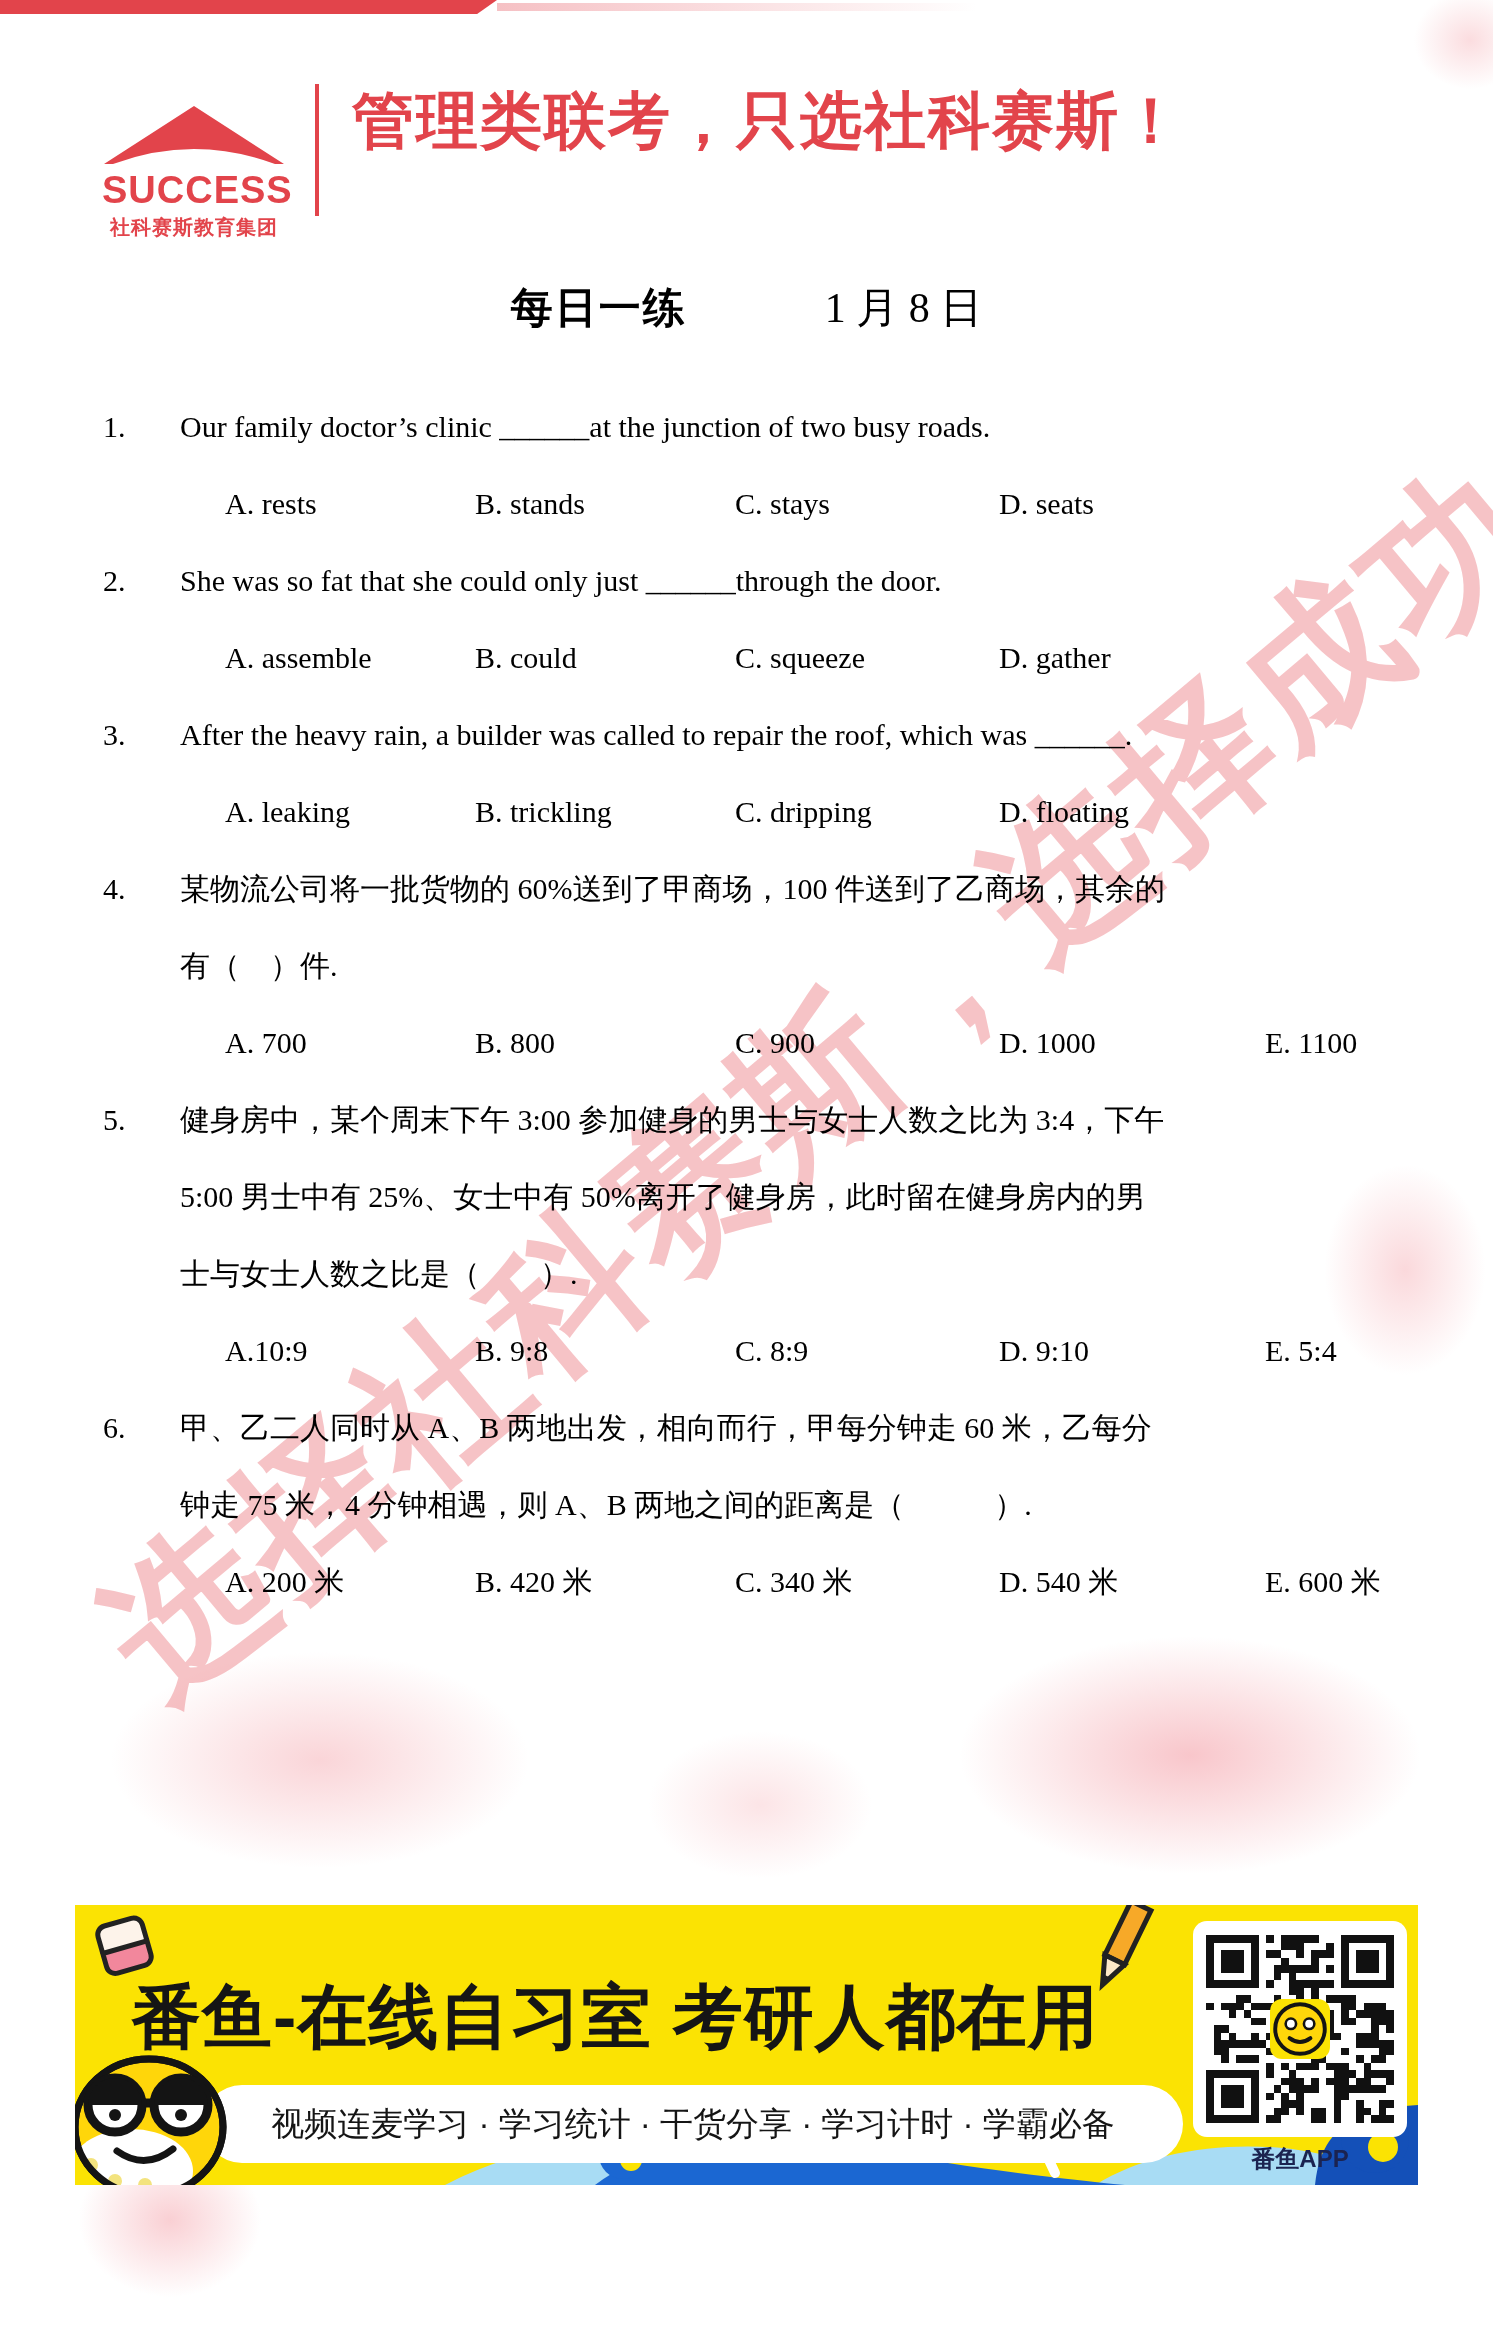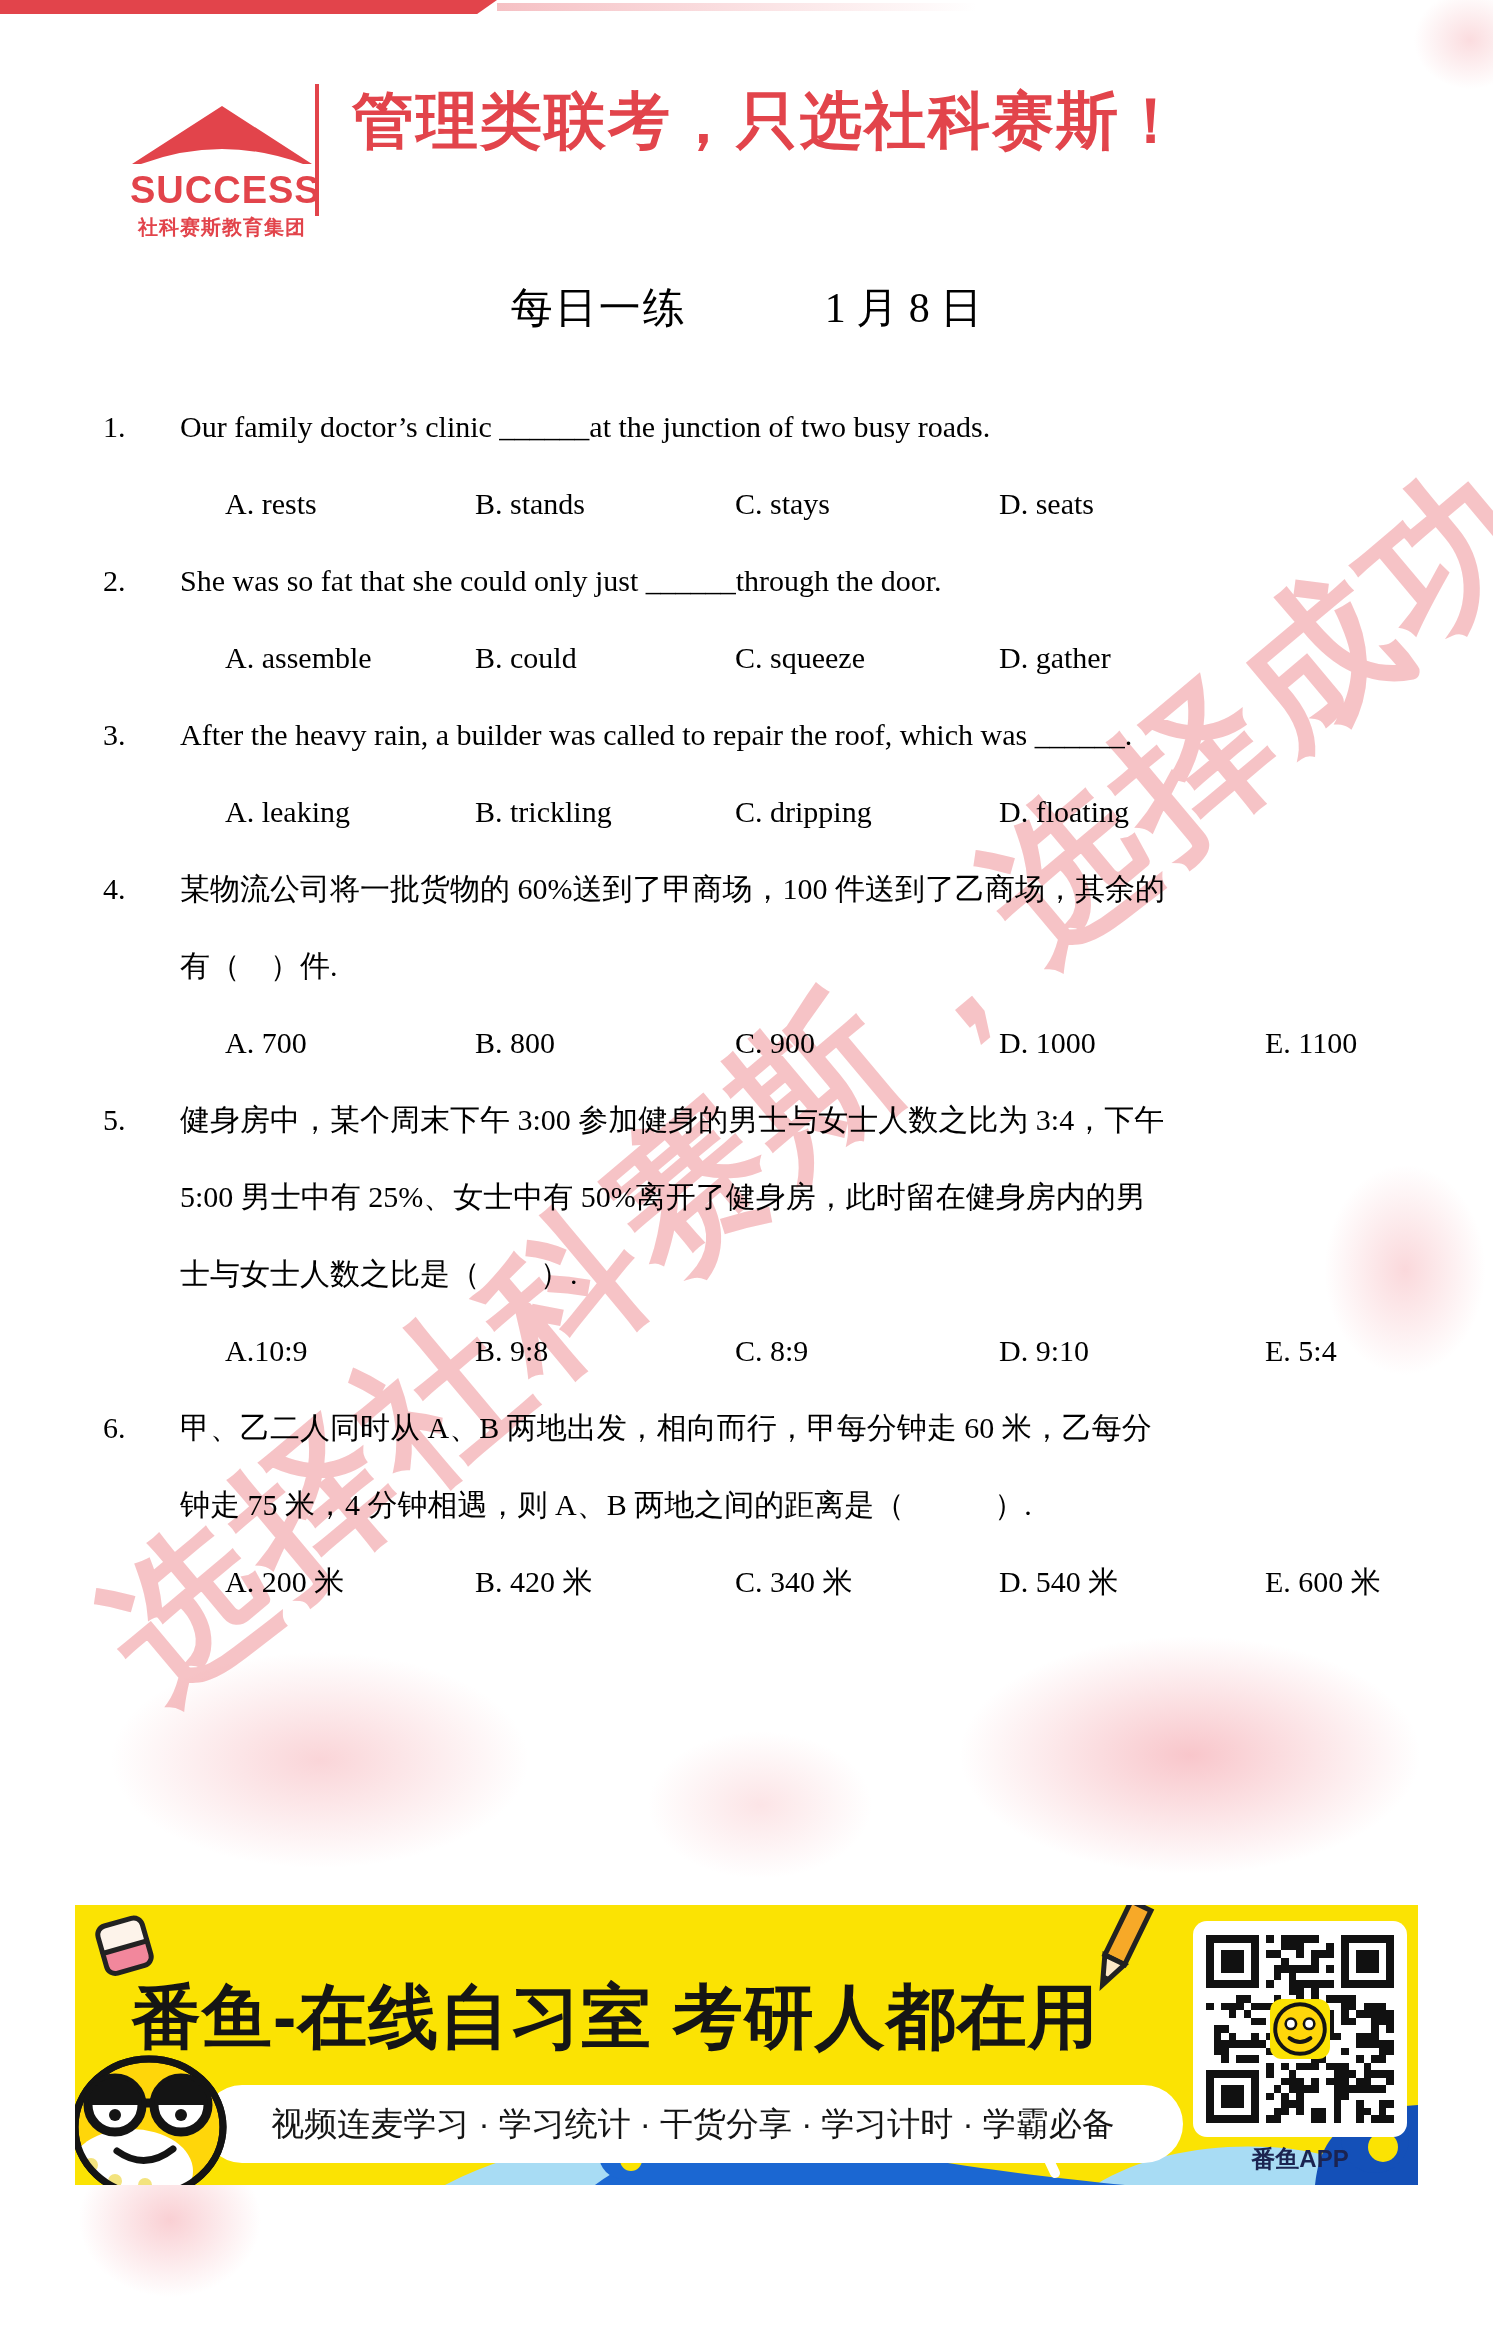--- a/index.html
+++ b/index.html
@@ -6,34 +6,34 @@
   .page{position:relative;width:1493px;height:2345px;margin:0 auto;background:#fff;overflow:hidden;
         font-family:"Liberation Serif","DejaVu Serif",serif;color:#000;}
 
   
   .top-streak{position:absolute;left:0;top:0;width:497px;height:14px;background:#e2444b;
               clip-path:polygon(0 0,100% 0,96% 100%,0 100%);}
   .top-streak-light{position:absolute;left:497px;top:3px;width:480px;height:8px;
               background:linear-gradient(90deg,rgba(236,130,137,.5),rgba(236,130,137,0));}
 
   
-  .logo{position:absolute;left:102px;top:106px;width:184px;text-align:center;margin-left:28px;}
+  .logo{position:absolute;left:102px;top:106px;width:184px;text-align:center;}
   .logo-roof svg{display:block;margin:0 auto;}
   .logo-name{font-family:"Liberation Sans","DejaVu Sans",sans-serif;font-weight:bold;font-size:38px;
              color:#e2444b;letter-spacing:1px;line-height:1;margin-top:1px;}
   .logo-sub{font-family:"Liberation Sans","DejaVu Sans",sans-serif;font-weight:bold;font-size:20px;
             color:#e2444b;letter-spacing:1px;margin-top:5px;white-space:nowrap;}
   .divider{position:absolute;left:315px;top:84px;width:4px;height:132px;background:#e2444b;}
   .slogan{position:absolute;left:352px;top:84px;font-family:"Liberation Sans","DejaVu Sans",sans-serif;
           font-weight:900;font-size:62px;color:#e2444b;letter-spacing:2px;white-space:nowrap;line-height:1.2;}
 
   
   .doc-title{position:absolute;top:280px;left:0;right:0;display:flex;justify-content:center;gap:138px;
              font-size:42px;z-index:2;}
-  .doc-title .t-left{font-weight:normal;letter-spacing:2px;}
+  .doc-title .t-left{font-weight:bold;letter-spacing:2px;}
 
   
   .questions{position:absolute;left:0;top:388px;width:1493px;z-index:2;}
   .q-line{line-height:77px;font-size:30px;padding-left:103px;white-space:nowrap;}
   .q-num{display:inline-block;width:77px;}
   .opt{display:inline-block;}
   .opt0{width:250px;margin-left:45px;}.opt1{width:260px;}.opt2{width:264px;}.opt3{width:266px;}
 
   
   .watermark{position:absolute;left:128px;top:1556px;z-index:1;font-size:158px;font-weight:bold;

